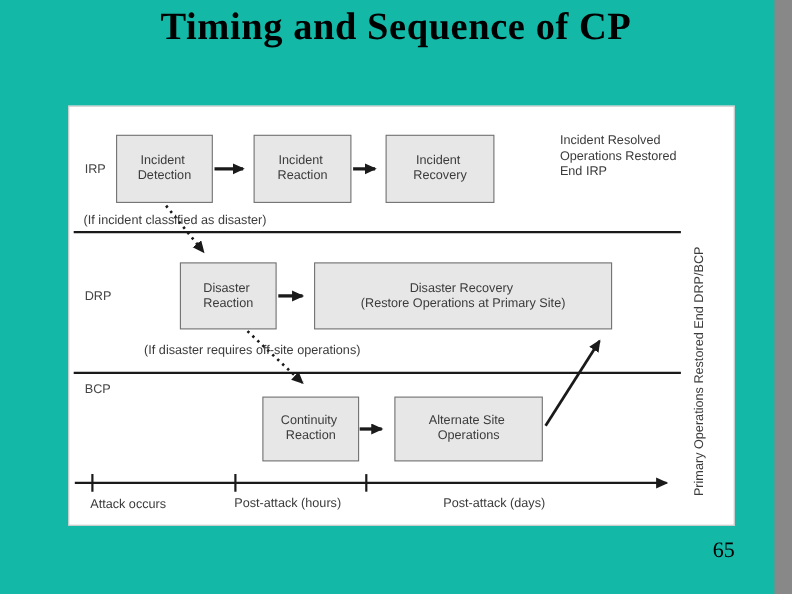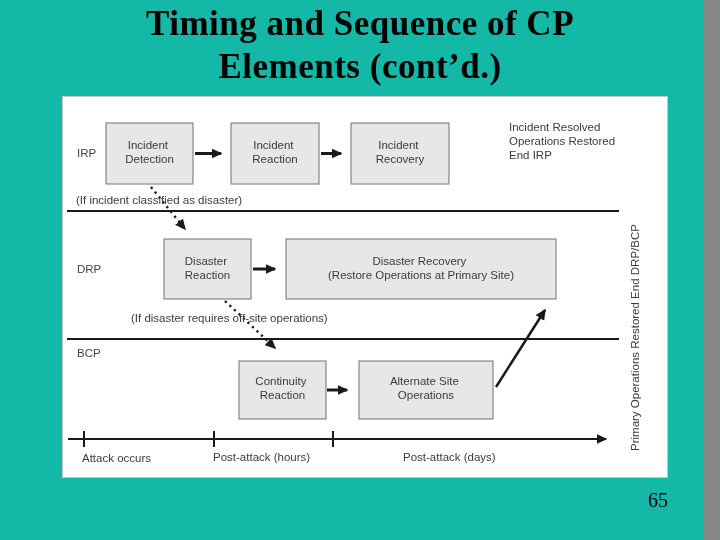--- a/index.html
+++ b/index.html
@@ -30,21 +30,20 @@
     font-family:"Liberation Serif", serif; font-size:20px; color:#000;
   }
 </style>
 </head>
 <body>
 
 <div class="slide">
 
   <h1 class="title">
     <span class="title-line">Timing and Sequence of CP</span>
-    <span class="title-line">Elements (cont’d.)</span>
   </h1>
 
   <div class="panel">
     <svg width="604" height="380" viewBox="0 0 604 380">
       <defs>
         <marker id="ah" markerUnits="userSpaceOnUse" markerWidth="12" markerHeight="11" refX="9.5" refY="5" orient="auto">
           <path d="M0,0 L11,5 L0,10 z" fill="#1a1a1a"></path>
         </marker>
       </defs>
 

